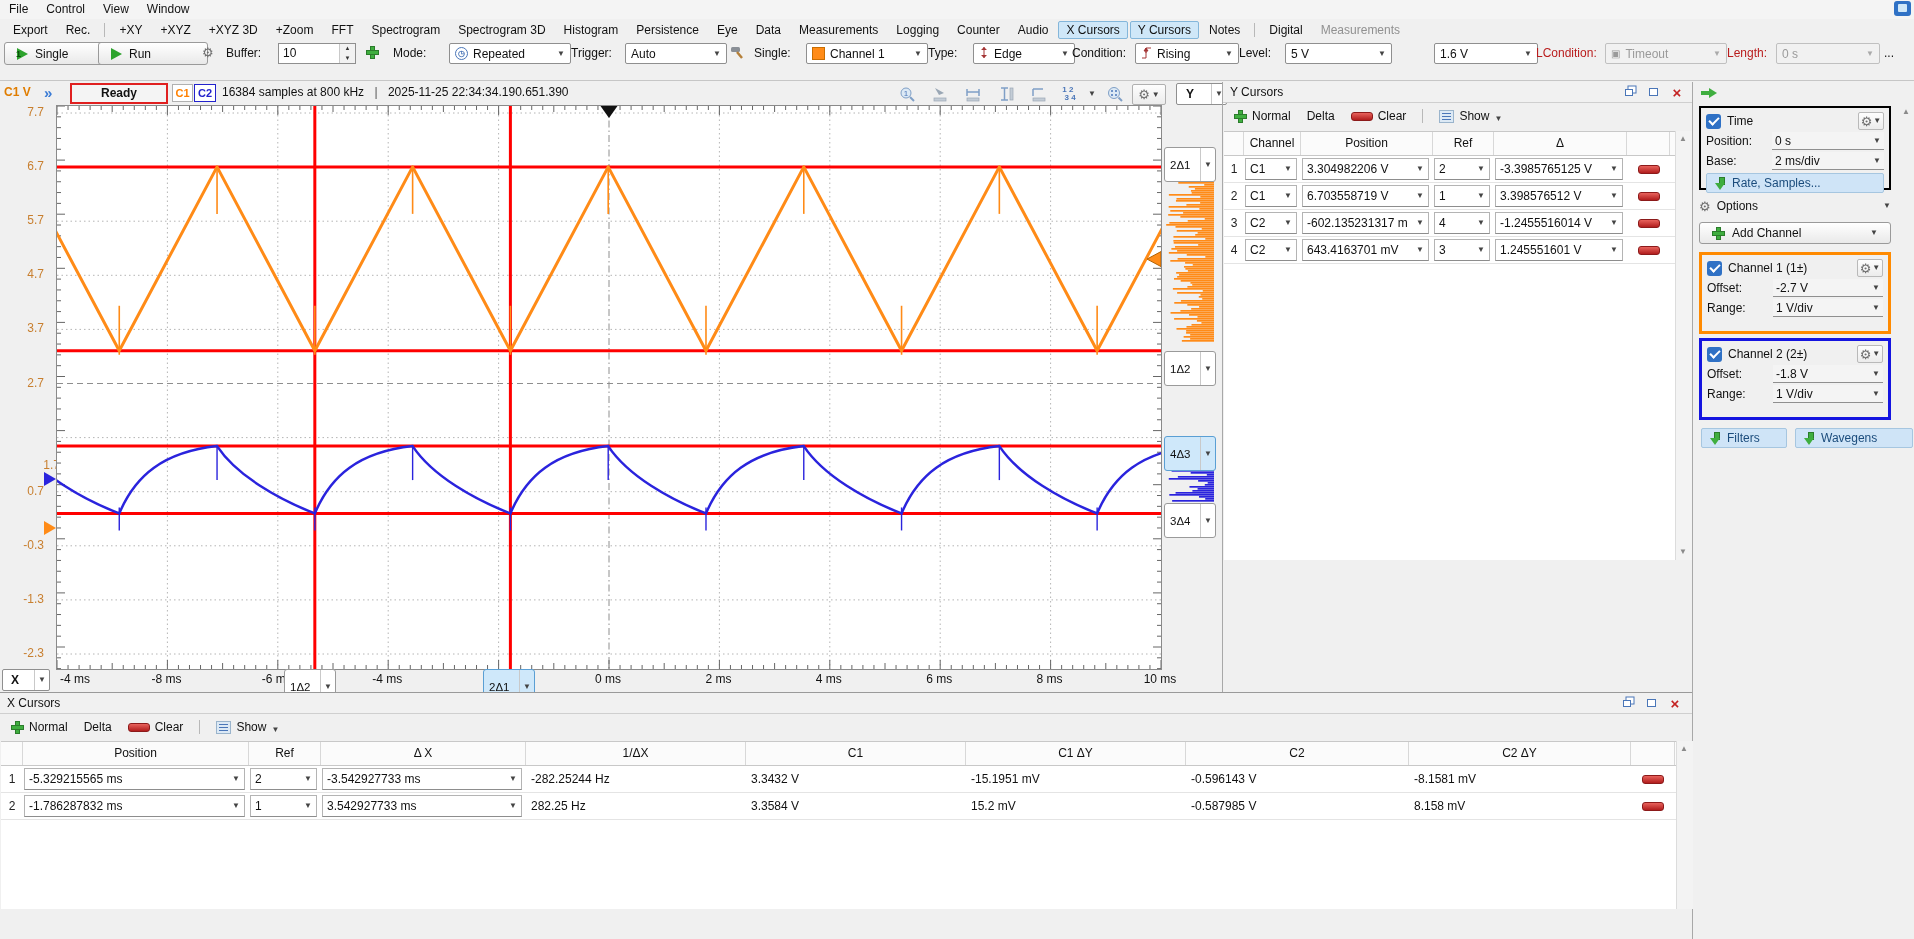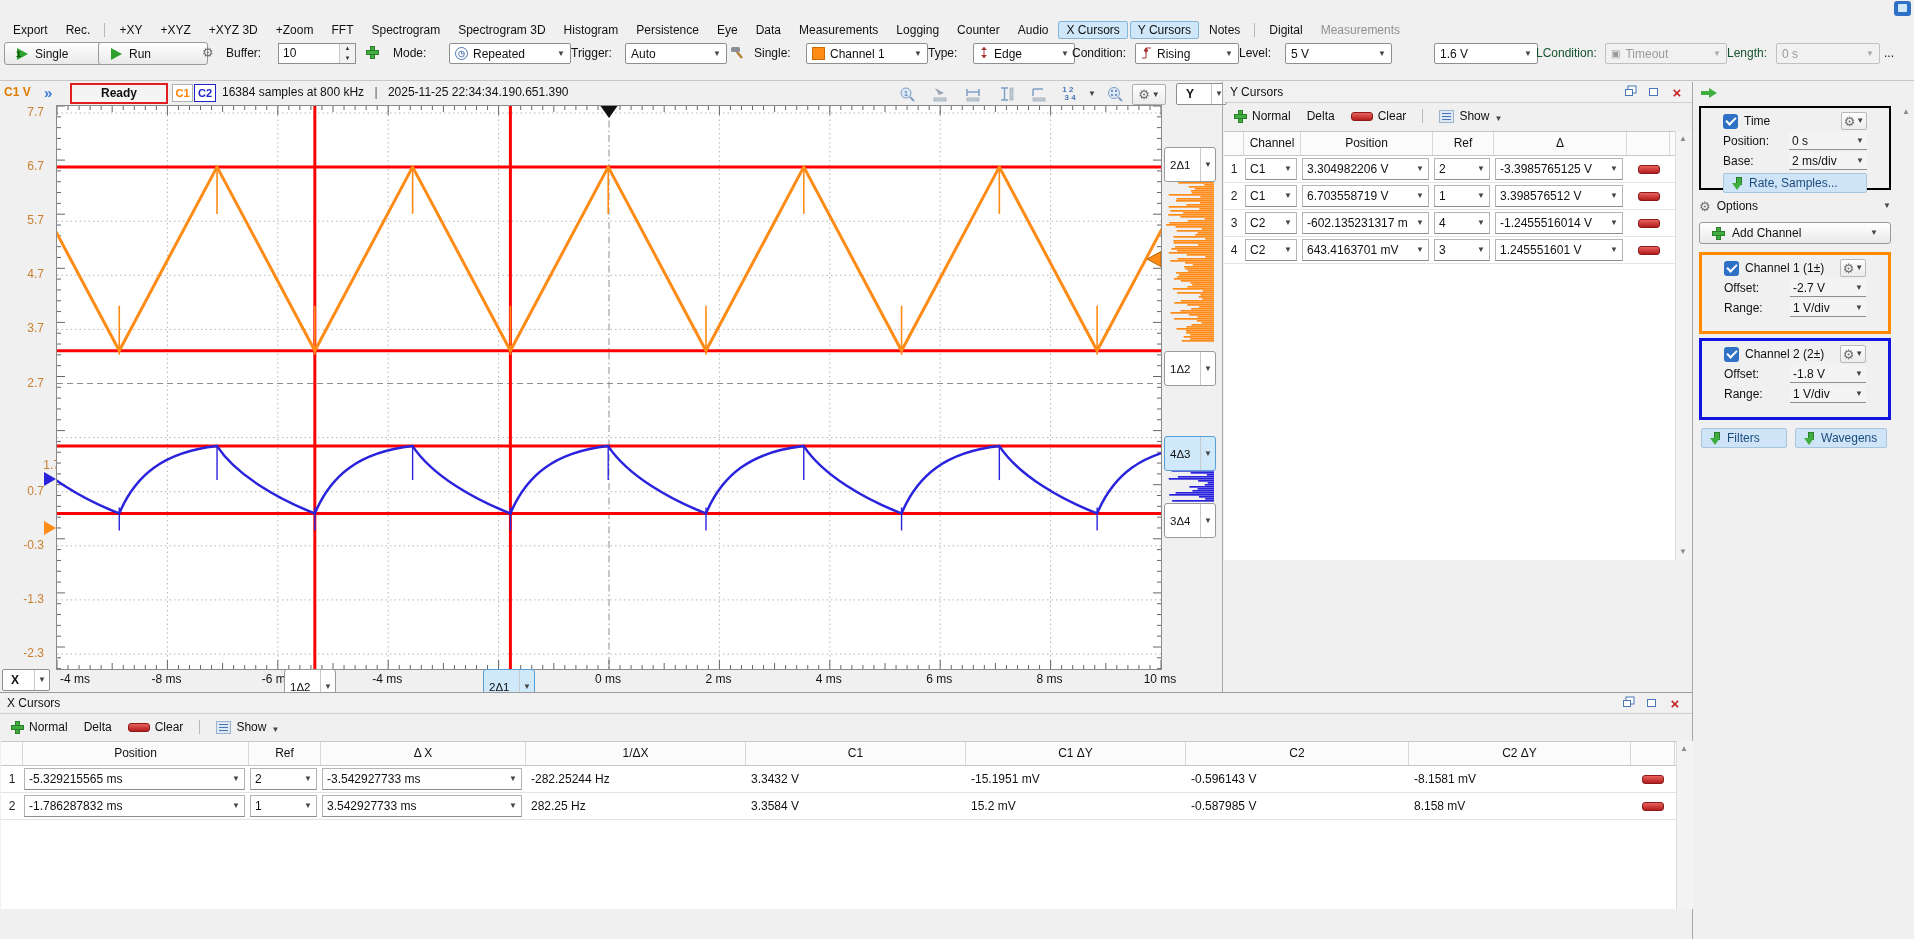--- a/index.html
+++ b/index.html
@@ -11,21 +11,21 @@
   .menu-item{padding:0 9px;height:19px;line-height:19px;cursor:default;}
   .tabsbar{left:0;top:19px;width:1914px;height:21px;background:#f0f0f0;border-bottom:1px solid #dcdcdc;
            display:flex;align-items:center;padding-left:4px;}
   .tab{padding:1px 7px;margin:0 1px;border:1px solid transparent;border-radius:2px;white-space:nowrap;}
   .tab.active{background:#cfe7f8;border-color:#84b6da;}
   .tab.disabled{color:#909090;}
   .vsep{width:1px;height:14px;background:#b8b8b8;margin:0 5px;}
   
   .controlsrow{left:0;top:40px;width:1914px;height:26px;background:#f0f0f0;}
   .lbl{position:absolute;top:0;height:26px;line-height:26px;white-space:nowrap;}
-  .lbl.dis{color:#14532d;}
+  .lbl.dis{color:#b91c1c;}
   .pbtn{position:absolute;top:2px;height:21px;border:1px solid #9a9a9a;border-radius:3px;
         background:linear-gradient(#ffffff,#e9e9e9);display:flex;align-items:center;gap:7px;
         padding:0 12px;font-size:12px;}
   .combo{position:absolute;top:3px;height:19px;background:#fff;border:1px solid #8f8f8f;border-radius:2px;
          display:flex;align-items:center;gap:5px;padding:0 5px;white-space:nowrap;}
   .combo .ch{margin-left:auto;}
   .combo.dis{background:#f1f1f1;border-color:#c0c0c0;color:#9a9a9a;}
   .ch{font-size:8px;color:#444;line-height:1;}
   .combo.dis .ch{color:#aaa;}
   .spin{position:absolute;top:3px;height:19px;background:#fff;border:1px solid #8f8f8f;display:flex;}
@@ -84,36 +84,42 @@
   .grid-header div{border-right:1px solid #d8d8d8;text-align:center;line-height:23px;overflow:hidden;white-space:nowrap;}
   .grid-row{display:grid;background:#fff;border-bottom:1px solid #e4e4e4;align-items:center;}
   .rown{text-align:center;color:#222;}
   .tbl-combo{display:flex;align-items:center;background:#fff;border:1px solid #b4b4b4;border-bottom-color:#8d8d8d;
              height:20px;margin:2px 4px 2px 1px;padding:0 4px;white-space:nowrap;overflow:hidden;}
   .tbl-combo .ch{margin-left:auto;padding-left:3px;}
   .cellv{padding-left:5px;white-space:nowrap;overflow:hidden;}
   .scrollv{position:absolute;background:#f3f3f3;border-left:1px solid #dcdcdc;}
   .sarrow{position:absolute;left:3px;font-size:8px;color:#8a8a8a;line-height:1;}
   
-  .group{position:absolute;box-sizing:border-box;padding:3px 22px;}
+  .group{position:absolute;box-sizing:border-box;padding:3px 5px;}
   .grow{display:flex;align-items:center;height:20px;gap:6px;}
   .gcombo{display:flex;align-items:center;height:17px;border-bottom:1px solid #8f8f8f;background:#f4f4f4;
           padding:0 3px;flex:1;white-space:nowrap;}
   .gcombo .ch{margin-left:auto;}
   .gearbtn{margin-left:auto;width:24px;height:16px;border:1px solid #b9b9b9;border-radius:2px;background:linear-gradient(#fdfdfd,#ececec);
            display:flex;align-items:center;justify-content:center;gap:1px;}
   .softbtn{background:#cfe4f7;border:1px solid #a6c6e0;border-radius:2px;display:flex;align-items:center;gap:6px;
            justify-content:flex-start;padding:0 8px;height:18px;}
   .line{position:absolute;background:#a8a8a8;}
 </style>
 </head>
 <body>
 
 <div class="app">
 
+  <div class="abs menubar" id="menubar">
+      <span class="menu-item">File</span>
+      <span class="menu-item">Control</span>
+      <span class="menu-item">View</span>
+      <span class="menu-item">Window</span>
+    </div>
   <div class="abs" style="left:1894px;top:1px;width:17px;height:15px;background:#2f71c5;border-radius:3px;">
     <div style="position:absolute;left:4px;top:3px;width:9px;height:8px;background:#cfe7f8;border-radius:1px;"></div>
   </div>
 
   <div class="abs tabsbar" id="tabsbar">
       <span class="tab">Export</span>
       <span class="tab">Rec.</span>
       <span class="vsep"></span>
       <span class="tab">+XY</span>
       <span class="tab">+XYZ</span>
@@ -1065,21 +1071,21 @@
             <span>1 V/div</span>
             <span class="ch">▼</span>
           </span>
       </div>
     </div>
 
     <div class="softbtn abs" style="left:8px;top:346px;width:86px;height:20px;box-sizing:border-box;">
       <span class="gdown"></span>
       <span style="color:#1b4c7c;">Filters</span>
     </div>
-    <div class="softbtn abs" style="left:102px;top:346px;width:92px;height:20px;box-sizing:border-box;">
+    <div class="softbtn abs" style="left:102px;top:346px;width:118px;height:20px;box-sizing:border-box;">
       <span class="gdown"></span>
       <span style="color:#1b4c7c;">Wavegens</span>
     </div>
   </div>
 
   <div class="abs" style="left:0;top:692px;width:1692px;height:247px;border-top:1px solid #9a9a9a;box-sizing:border-box;">
     <div class="ptitle">X Cursors</div>
     <div class="wbtns" style="right:8px;top:3px;">
       <span class="wb">
           <span class="sq2"></span>

